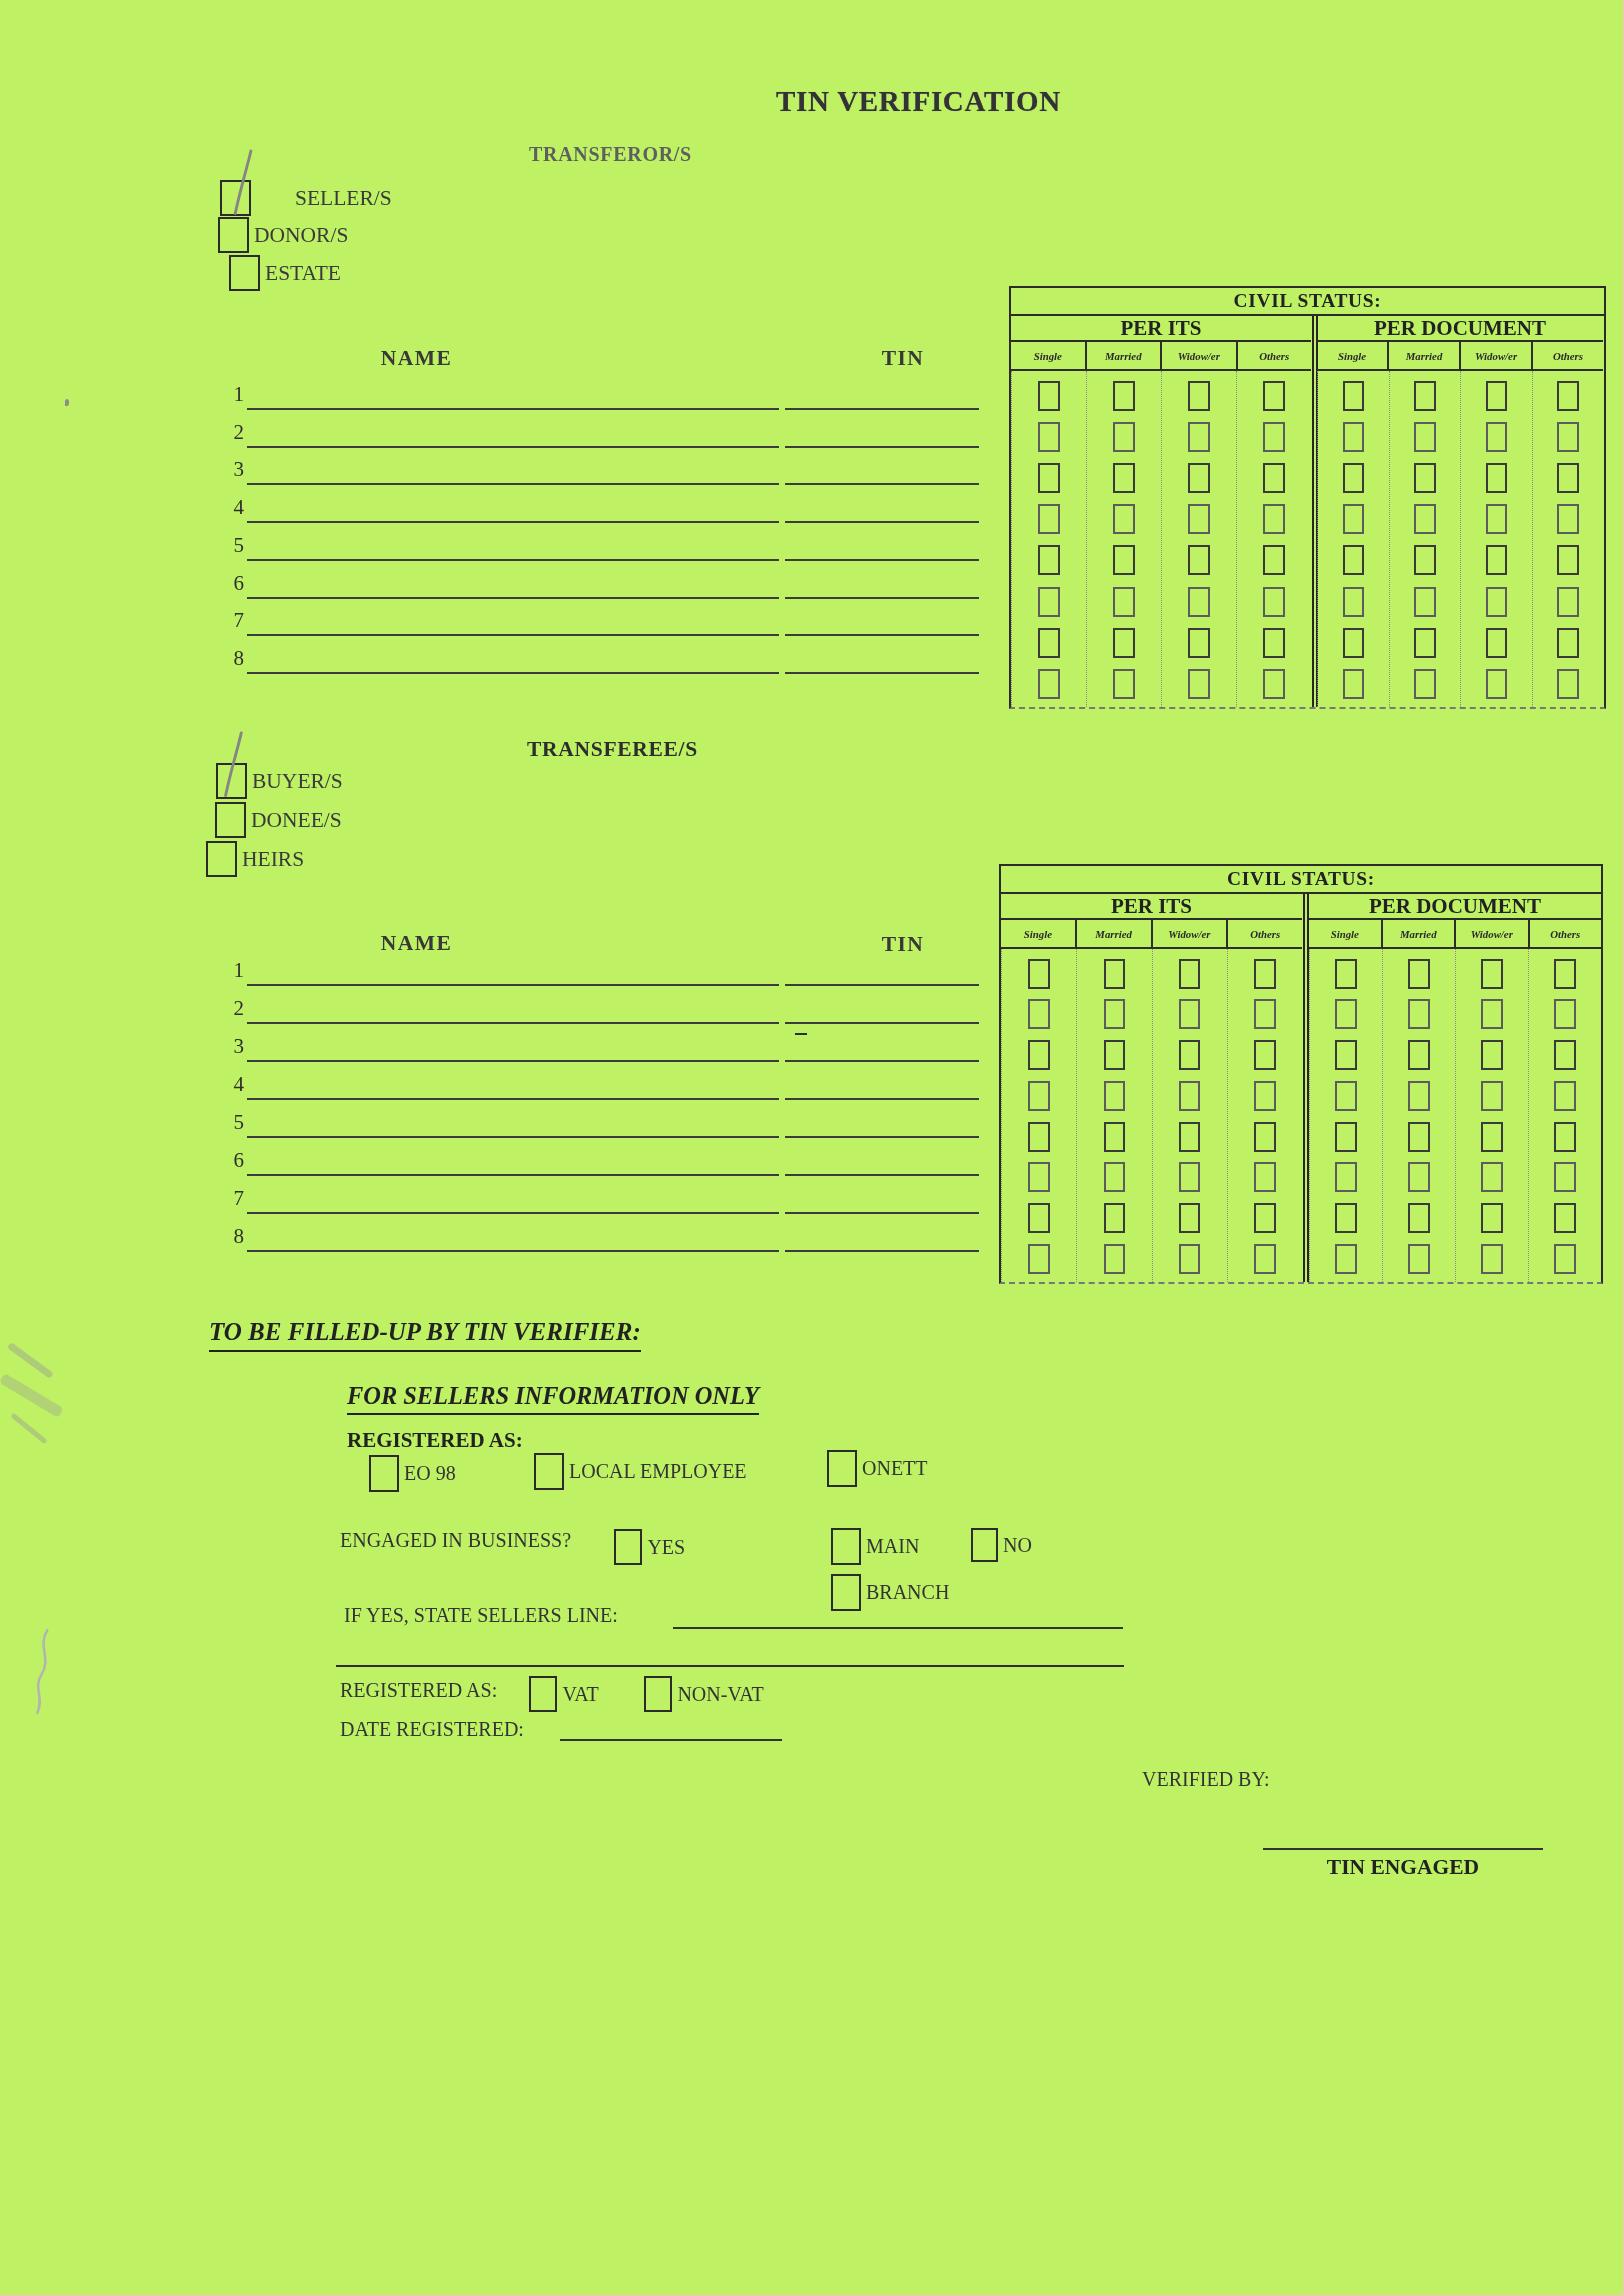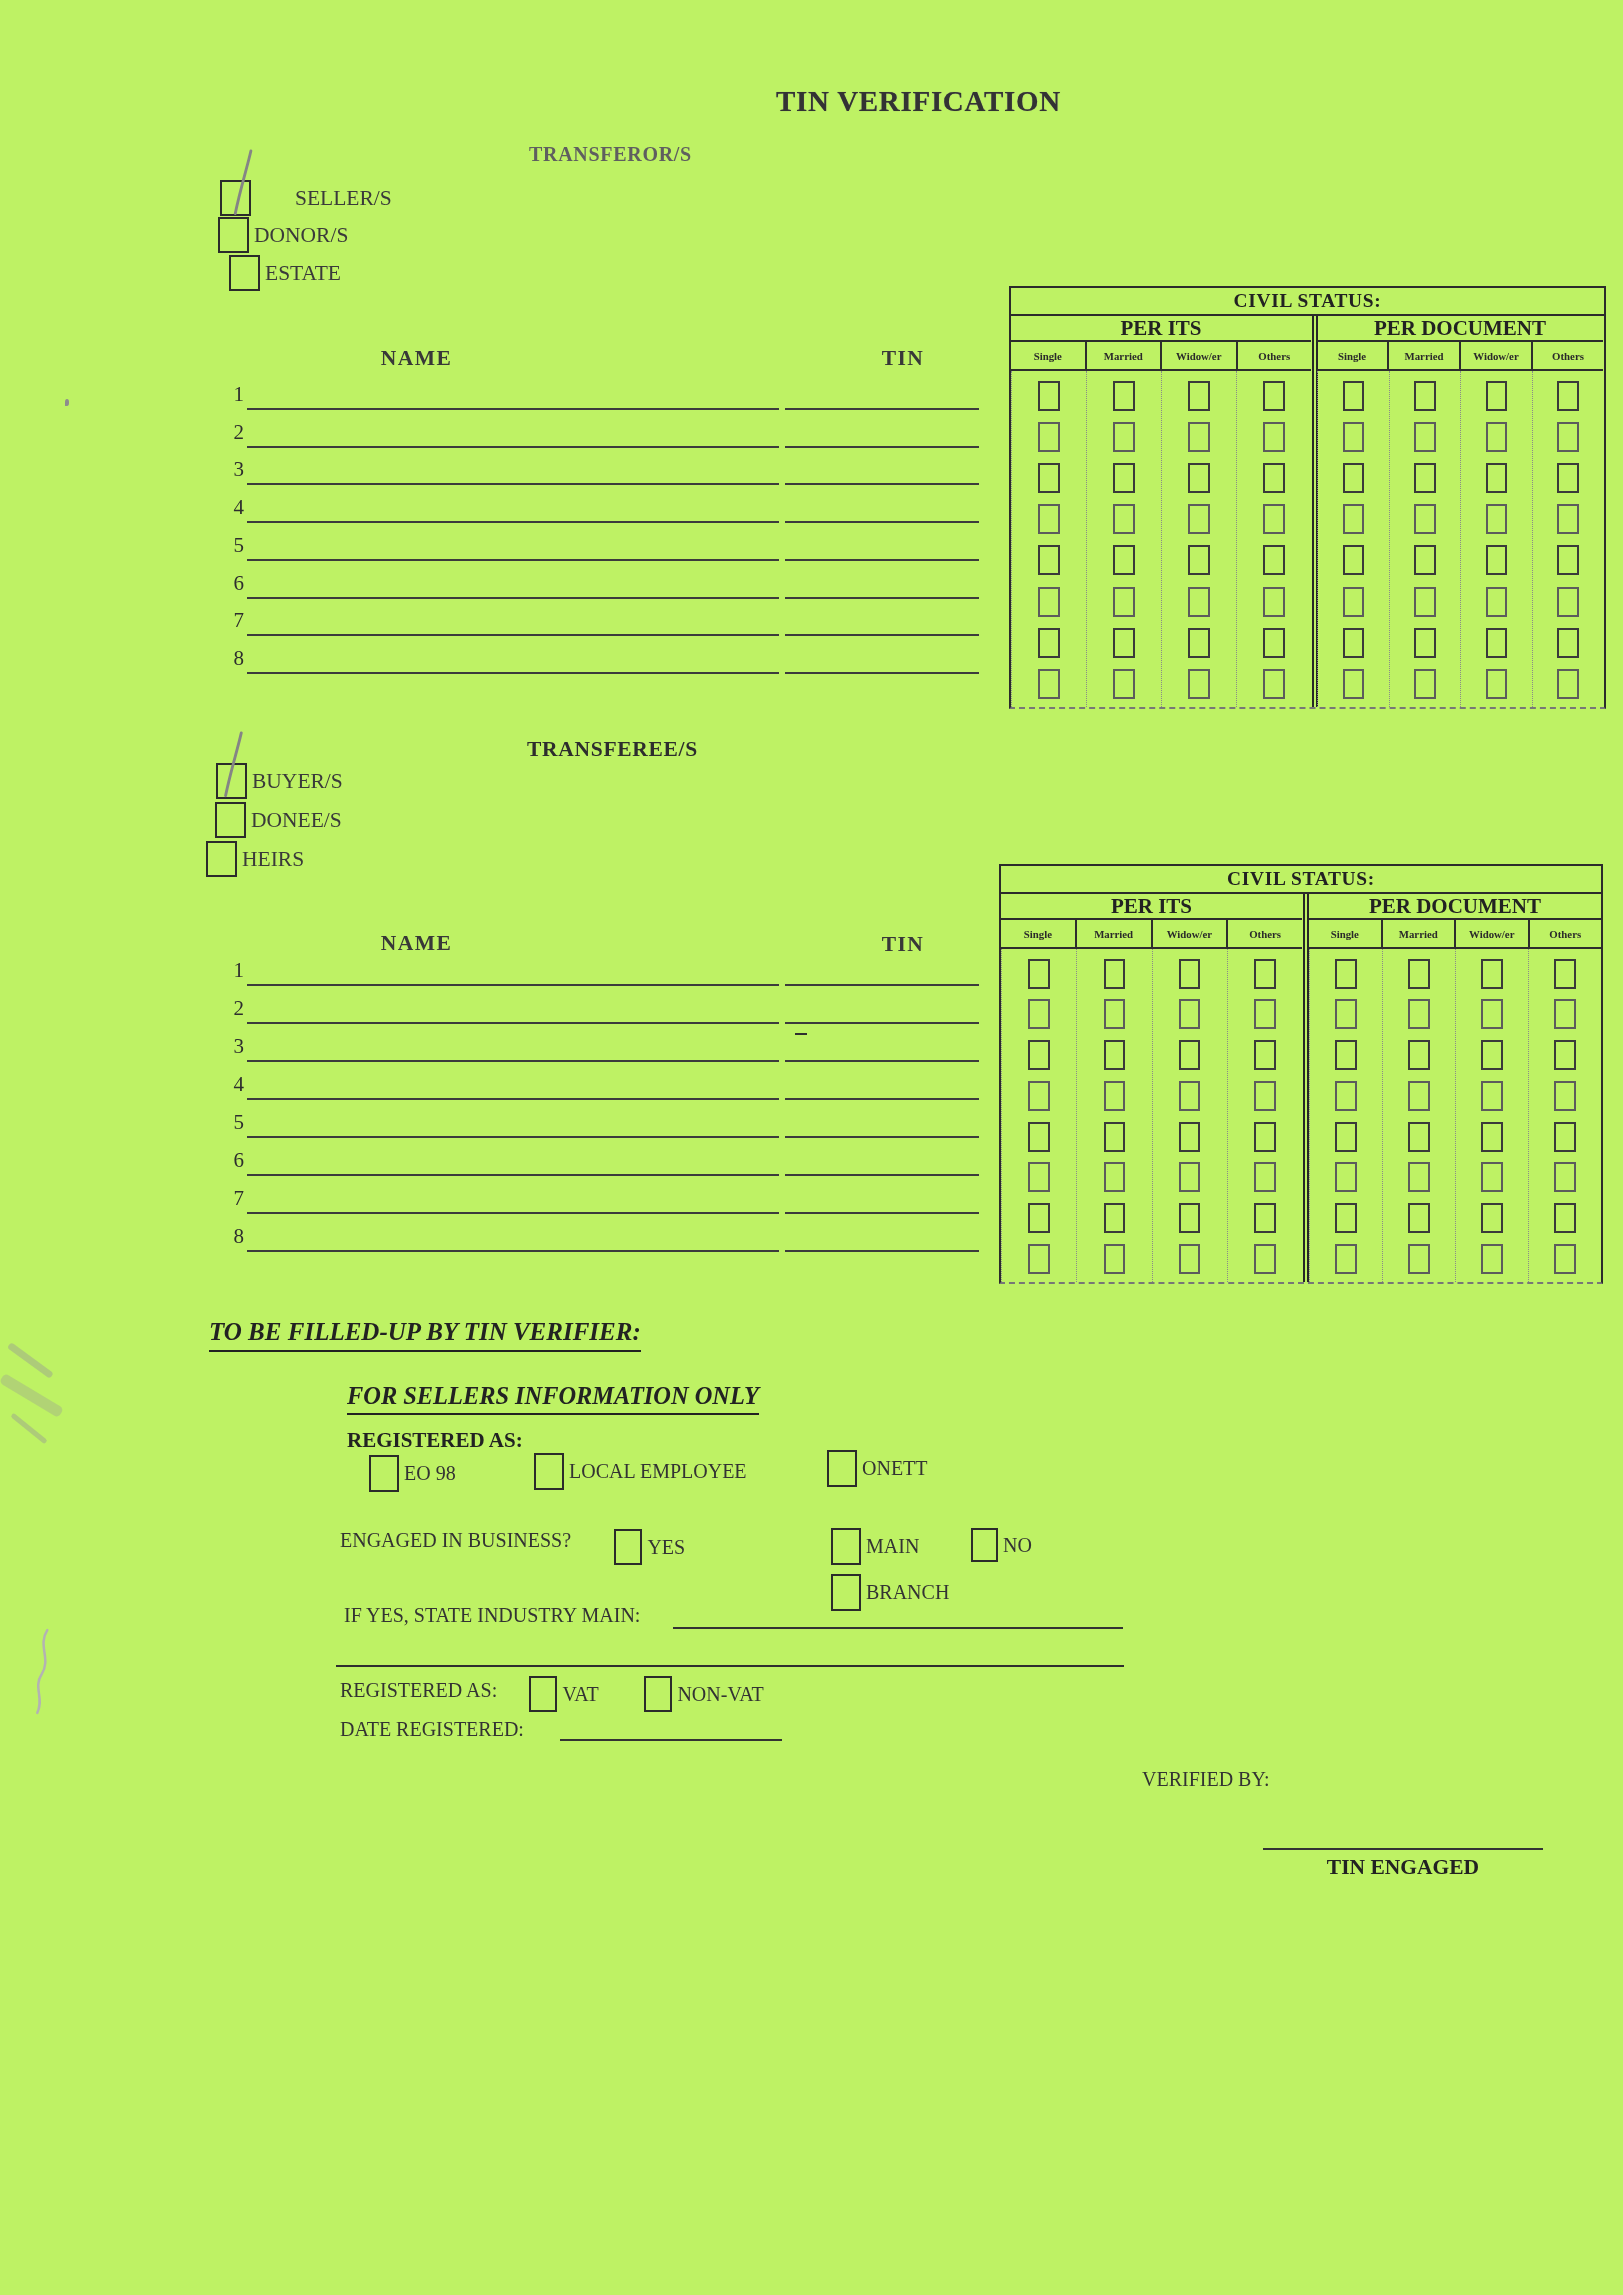--- a/index.html
+++ b/index.html
@@ -30,21 +30,21 @@
   .tin-line{position:absolute;left:557px;width:194px;bottom:0;height:100%;border-bottom:2.2px solid #3c3c3c;}
   
   .cs-table{position:absolute;border:2.2px solid #2b2b2b;border-bottom:2.2px dashed #777;box-sizing:border-box;background:transparent;}
   .cs-title{position:absolute;left:0;right:0;top:0;height:26px;display:flex;align-items:center;justify-content:center;
             font-size:19.4px;font-weight:bold;letter-spacing:0.7px;color:#222;border-bottom:2.2px solid #2b2b2b;}
   .cs-half{position:absolute;top:28px;bottom:0;display:flex;flex-direction:column;}
   .cs-group{height:24.4px;flex:0 0 auto;display:flex;align-items:center;justify-content:center;
             font-size:21px;font-weight:bold;color:#222;border-bottom:2.2px solid #2b2b2b;}
   .cs-subrow{height:27px;flex:0 0 auto;display:flex;border-bottom:2.9px solid #2d2d2d;}
   .cs-subcell{flex:1;display:flex;align-items:center;justify-content:center;
-              font-size:10.8px;font-weight:bold;color:#2a2a2a;border-right:2.2px solid #2d2d2d;}
+              font-size:10.8px;font-weight:bold;color:#2a2a2a;border-right:2.2px solid #2d2d2d;font-style:italic;}
   .cs-subcell:last-child{border-right:none;}
   .cs-cols{flex:1;display:flex;border-left:1.4px dotted #8a8a8a;}
   .cs-col{flex:1;border-right:1.4px dotted #8a8a8a;display:flex;flex-direction:column;
           align-items:center;justify-content:space-between;padding:9.3px 0 8px;box-sizing:border-box;}
   .cs-col:last-child{border-right:none;}
   .cs-box{width:21.5px;height:30px;border:2.2px solid #3a3a3a;box-sizing:border-box;}
   .cs-col .cs-box:nth-child(even){border-color:#5c5c5c;}
   .cs-divider{position:absolute;width:5.7px;border-left:2.2px solid #262626;border-right:2.2px solid #262626;
               top:28px;bottom:0;box-sizing:border-box;}
   
@@ -437,21 +437,21 @@
   </div>
   <div class="opt" style="left:971px;top:1528px;">
     <span class="opt-box small" style="width:23px;height:30px;"></span>
     <span class="lbl">NO</span>
   </div>
   <div class="opt" style="left:831px;top:1574px;">
     <span class="opt-box small" style="width:26px;height:33px;"></span>
     <span class="lbl">BRANCH</span>
   </div>
 
-  <div class="abs lbl" style="left:344px;top:1604px;">IF YES, STATE INDUSTRY MAIN:</div>
+  <div class="abs lbl" style="left:344px;top:1604px;">IF YES, STATE SELLERS LINE:</div>
   <div class="fill-line" style="left:673px;top:1595px;width:450px;height:32px;"></div>
 
   <div class="thick-line" style="left:336px;top:1636px;width:788px;height:29px;"></div>
 
   <div class="abs lbl" style="left:340px;top:1679px;">REGISTERED AS:</div>
   <div class="opt" style="left:529px;top:1676px;">
     <span class="opt-box small" style="width:24.4px;height:32px;"></span>
     <span class="lbl">VAT</span>
   </div>
   <div class="opt" style="left:644px;top:1676px;">

